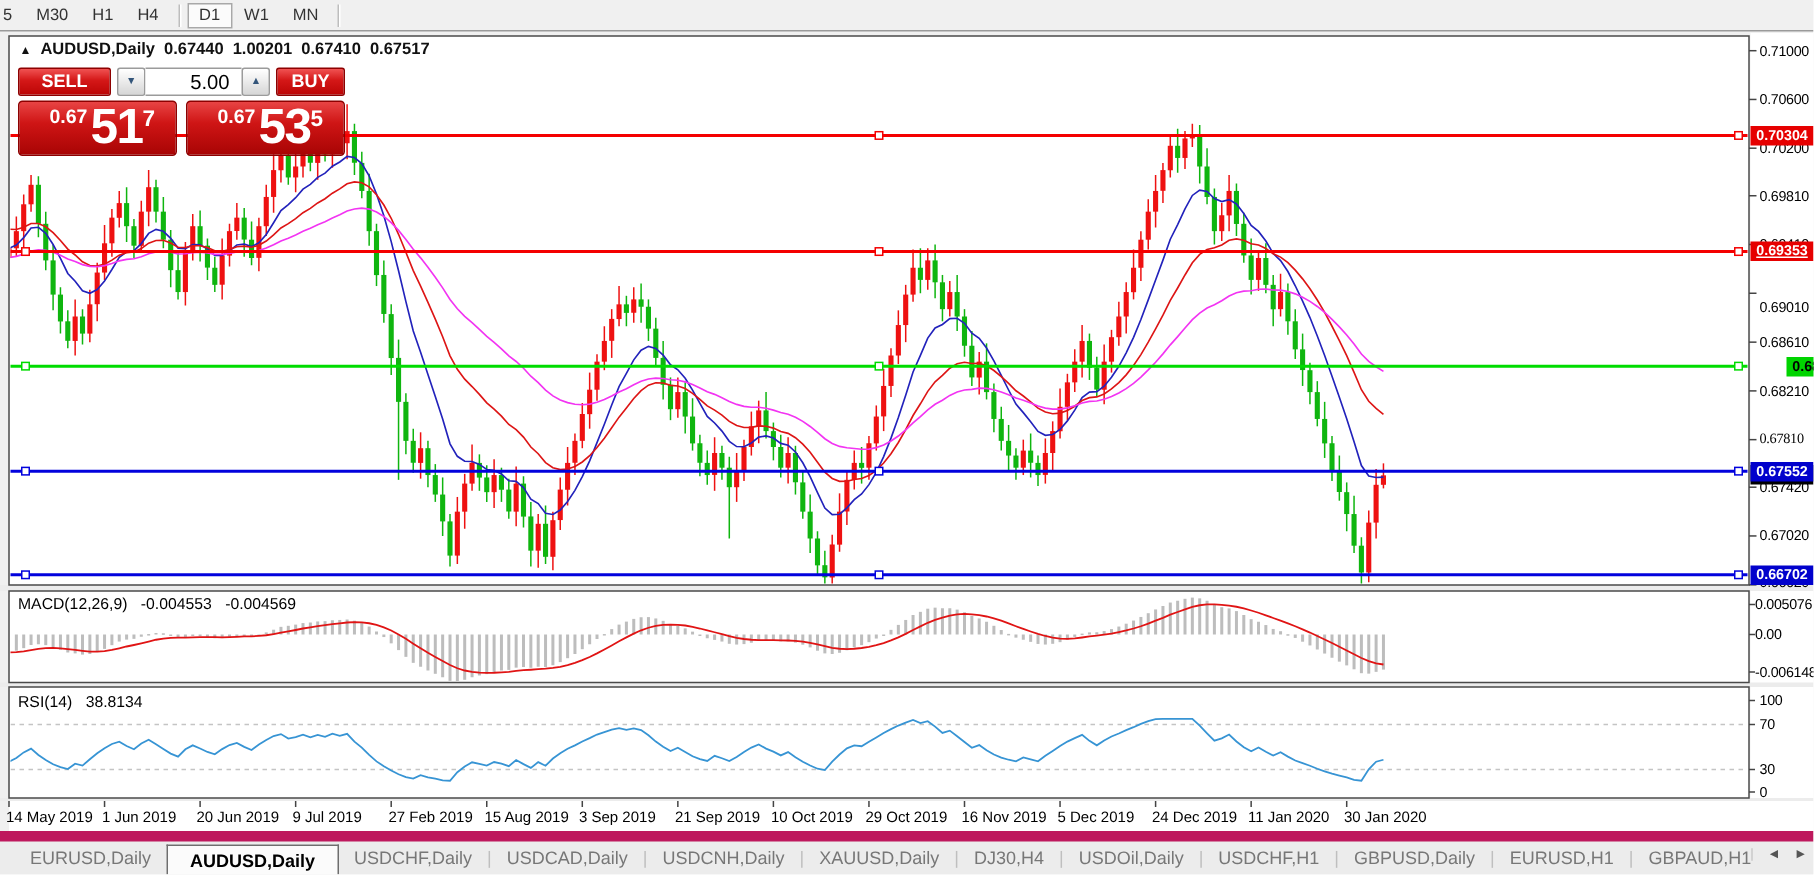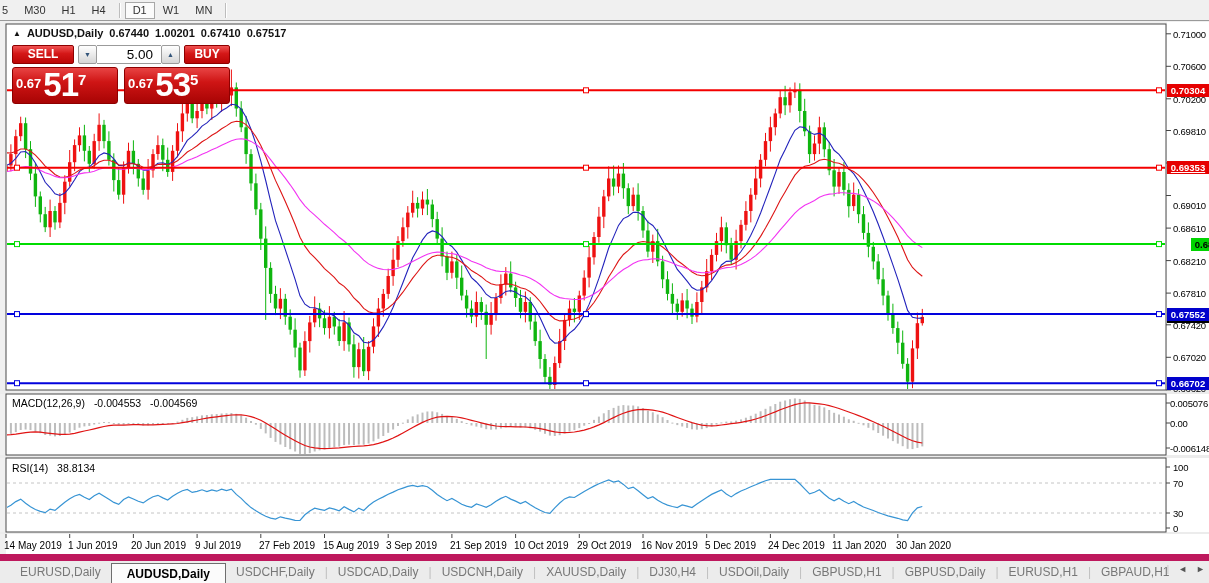--- a/index.html
+++ b/index.html
@@ -38,21 +38,21 @@
   #buy-btn  { width:51px; margin-left:4px; }
   .spin { width:21px; height:19px; background:linear-gradient(180deg,#ffffff,#d6d6d6);
           border:1px solid #9b9b9b; border-radius:2px; font-size:7px; color:#33557a;
           display:flex; align-items:center; justify-content:center; cursor:pointer; }
   .spin.left { margin-left:4px; }
   #vol { width:64px; height:19px; border:1px solid #9b9b9b; border-left:none; border-right:none;
          font-size:13.5px; font-family:"Liberation Sans",sans-serif; text-align:right; padding-right:8px; color:#000; }
   .tp-row2 { display:flex; margin-top:3px; }
   .price-box { width:106px; height:37px; border:1px solid #8e0000; border-radius:3px;
                background:linear-gradient(180deg,#e84444 0%,#cf1515 40%,#a80404 100%);
-               color:#fff; display:flex; align-items:center; padding:2px 6px 3px 3px; cursor:pointer; }
+               color:#fff; display:flex; align-items:flex-start; padding:2px 6px 3px 20px; cursor:pointer; }
   .price-box + .price-box { margin-left:6px; }
   .pp { font-size:13px; font-weight:700; margin:0 2px 4px 0; }
   .pb { font-size:33px; font-weight:700; line-height:0.82; letter-spacing:-1px; }
   .ps { font-size:15px; font-weight:700; align-self:flex-start; margin-top:1px; }
 
   
   .ind-label { position:absolute; left:12px; font-size:10.5px; color:#000; white-space:nowrap; }
   .ind-label .ml { margin-left:6px; }
 
   
@@ -791,21 +791,21 @@
 
   <div id="overlay-labels">
       <div class="ax" style="left: 1173px; top: 29px;">0.71000</div>
       <div class="ax" style="left: 1173px; top: 61px;">0.70600</div>
       <div class="ax" style="left: 1173px; top: 94px;">0.70200</div>
       <div class="ax" style="left: 1173px; top: 126px;">0.69810</div>
       <div class="ax" style="left: 1173px; top: 158px;">0.69410</div>
       <div class="ax" style="left: 1173px; top: 200px;">0.69010</div>
       <div class="ax" style="left: 1173px; top: 223px;">0.68610</div>
       <div class="ax" style="left: 1173px; top: 256px;">0.68210</div>
-      <div class="ax" style="left: 1173px; top: 288px;">0.67810</div>
+      <div class="ax" style="left: 1173px; top: 288px; font-family: Liberation Serif, serif;">0.67810</div>
       <div class="ax" style="left: 1173px; top: 320px;">0.67420</div>
       <div class="ax" style="left: 1173px; top: 352px;">0.67020</div>
       <div class="ax" style="left: 1173px; top: 383px;">0.66620</div>
       <div class="ax" style="left: 1170px; top: 398px;">0.005076</div>
       <div class="ax" style="left: 1170px; top: 418px;">0.00</div>
       <div class="ax" style="left: 1170px; top: 443px;">-0.006148</div>
       <div class="ax" style="left: 1173px; top: 462px;">100</div>
       <div class="ax" style="left: 1173px; top: 478px;">70</div>
       <div class="ax" style="left: 1173px; top: 508px;">30</div>
       <div class="ax" style="left: 1173px; top: 523px;">0</div>
@@ -840,21 +840,21 @@
       <div class="tab">USDCAD,Daily</div>
       <span class="tab-sep">|</span>
       <div class="tab">USDCNH,Daily</div>
       <span class="tab-sep">|</span>
       <div class="tab">XAUUSD,Daily</div>
       <span class="tab-sep">|</span>
       <div class="tab">DJ30,H4</div>
       <span class="tab-sep">|</span>
       <div class="tab">USDOil,Daily</div>
       <span class="tab-sep">|</span>
-      <div class="tab">GBPUSD,H1</div>
+      <div class="tab">USDCHF,H1</div>
       <span class="tab-sep">|</span>
       <div class="tab">GBPUSD,Daily</div>
       <span class="tab-sep">|</span>
       <div class="tab">EURUSD,H1</div>
       <span class="tab-sep">|</span>
       <div class="tab">GBPAUD,H1</div>
     </div>
   <div id="tab-arrows">
       <span class="tab-sep">|</span>
       <span class="arr">◄</span>

